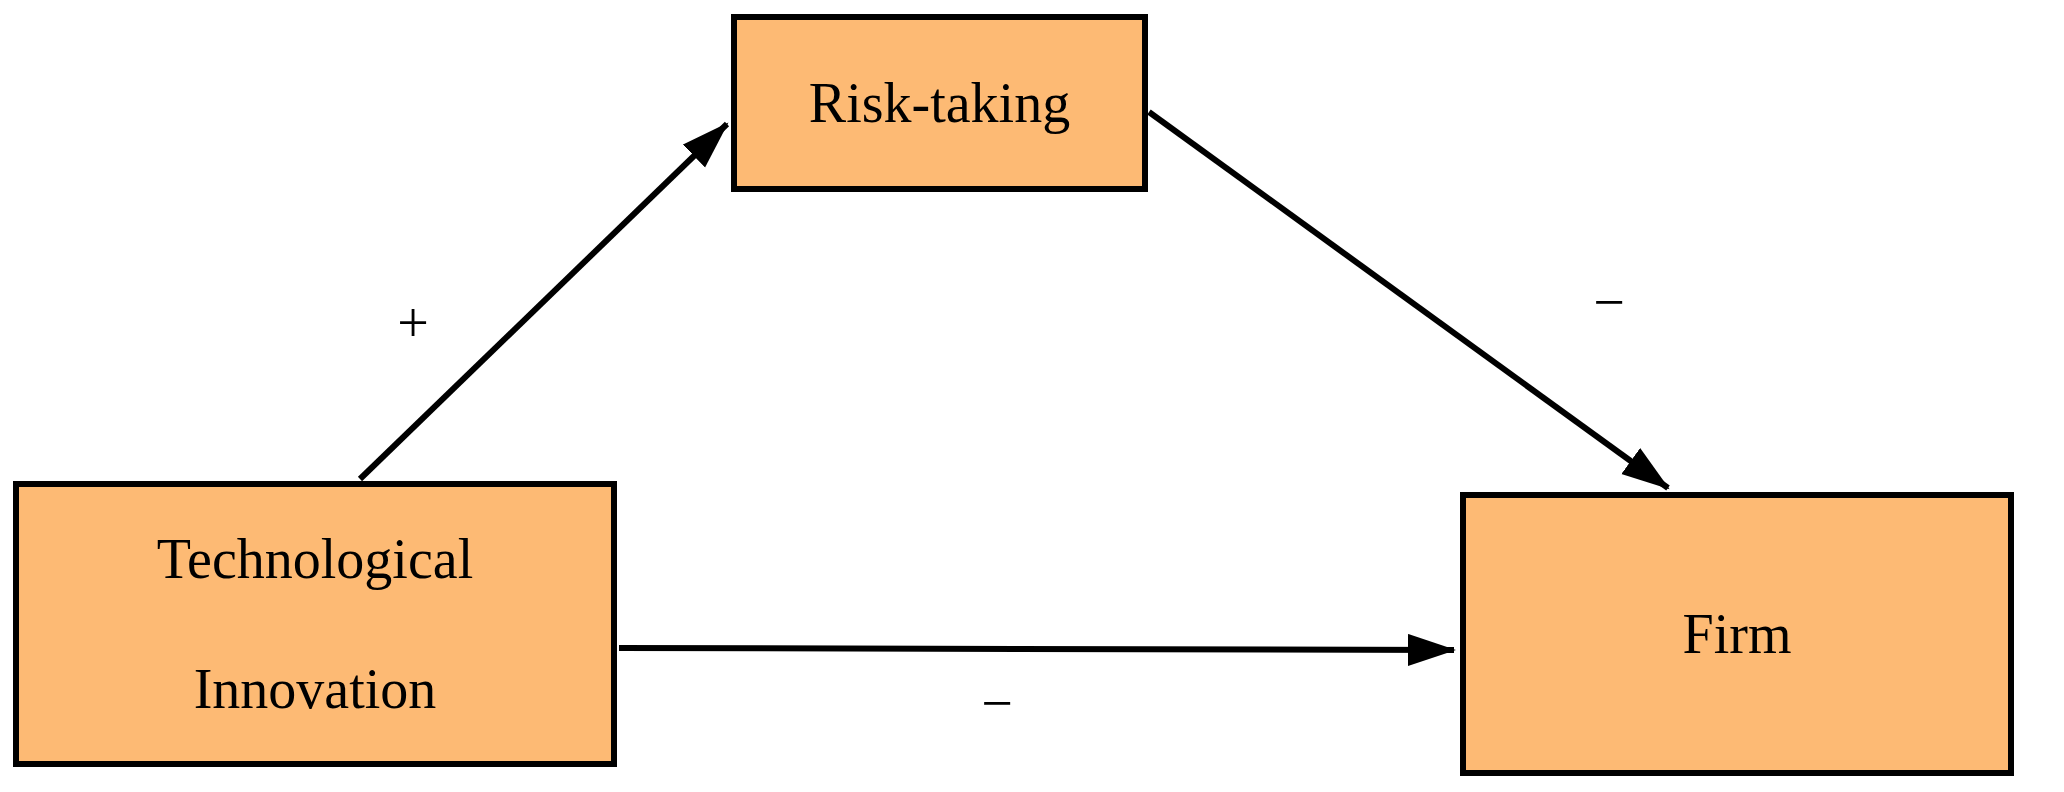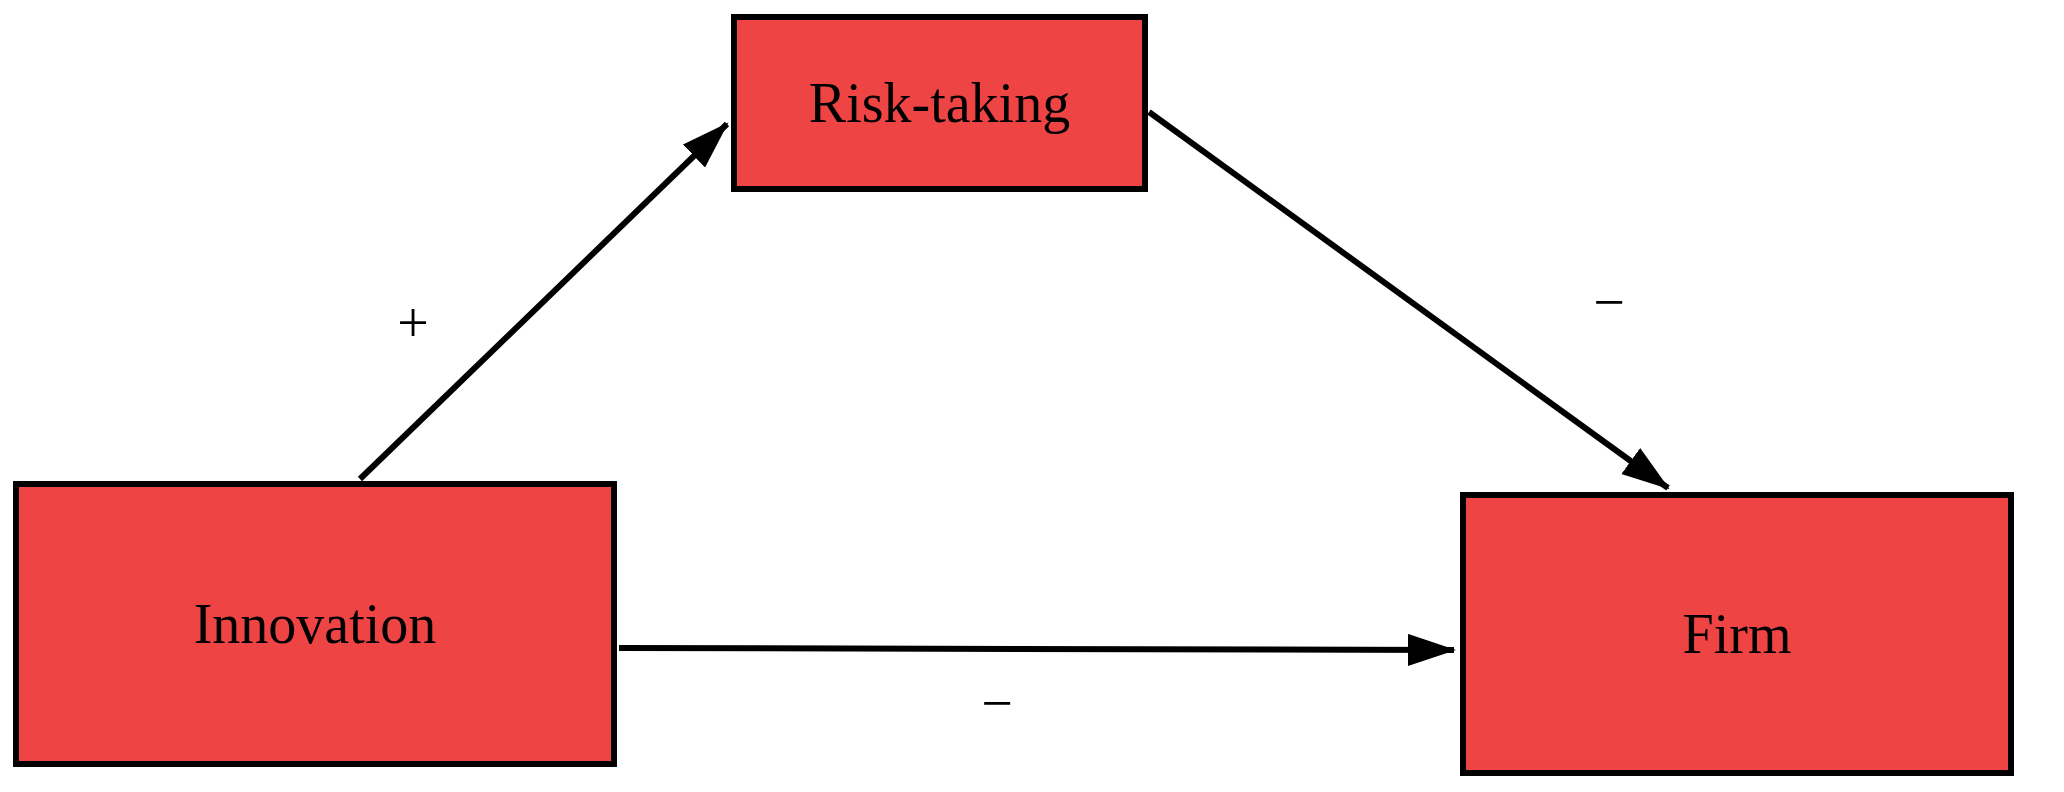--- a/index.html
+++ b/index.html
@@ -19,21 +19,21 @@
   #arrow-layer {
     position: absolute;
     left: 0; top: 0;
     width: 2064px;
     height: 792px;
   }
   .node {
     position: absolute;
     box-sizing: border-box;
     border: 6px solid #000000;
-    background: #ef4444;
+    background: #fdba74;
     display: flex;
     align-items: center;
     justify-content: center;
     text-align: center;
   }
   .node-label {
     font-size: 56px;
     line-height: 1.15;
     color: #000000;
   }
@@ -67,20 +67,21 @@
         <path d="M0,0 L48,16 L0,32 Z" fill="#000000"></path>
       </marker>
     </defs>
     <line x1="360" y1="479" x2="727" y2="124" stroke="#000000" stroke-width="6" marker-end="url(#arrowhead)"></line>
     <line x1="1149" y1="112" x2="1668" y2="488" stroke="#000000" stroke-width="6" marker-end="url(#arrowhead)"></line>
     <line x1="619" y1="648" x2="1454" y2="650" stroke="#000000" stroke-width="6" marker-end="url(#arrowhead)"></line>
   </svg>
 
   <div class="node" id="node-ti">
     <div class="node-label two-line">
+      <span>Technological</span>
       <span>Innovation</span>
     </div>
   </div>
 
   <div class="node" id="node-rt">
     <div class="node-label">
       <span>Risk-taking</span>
     </div>
   </div>
 

